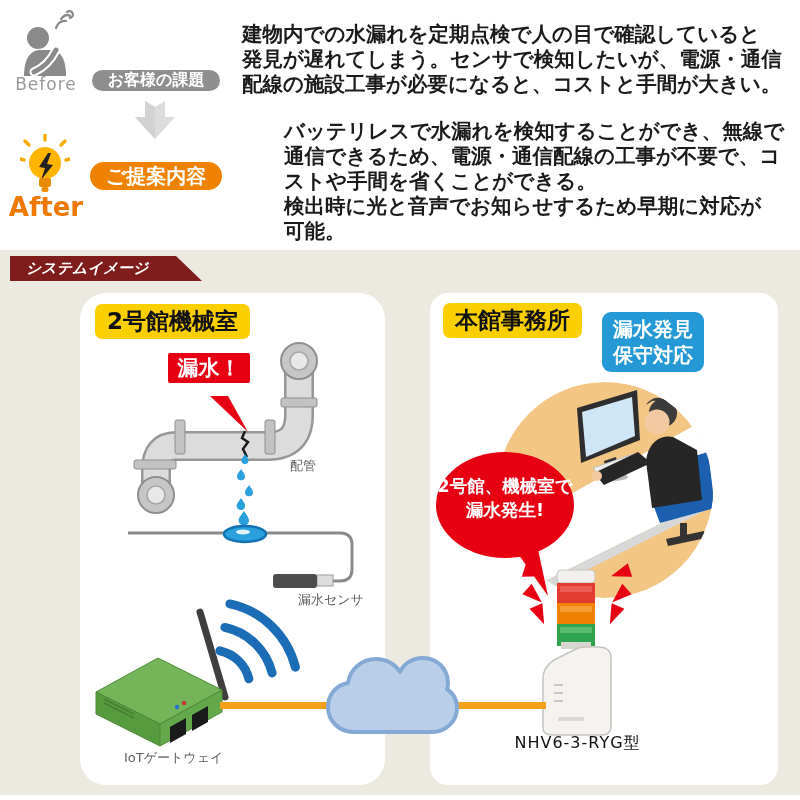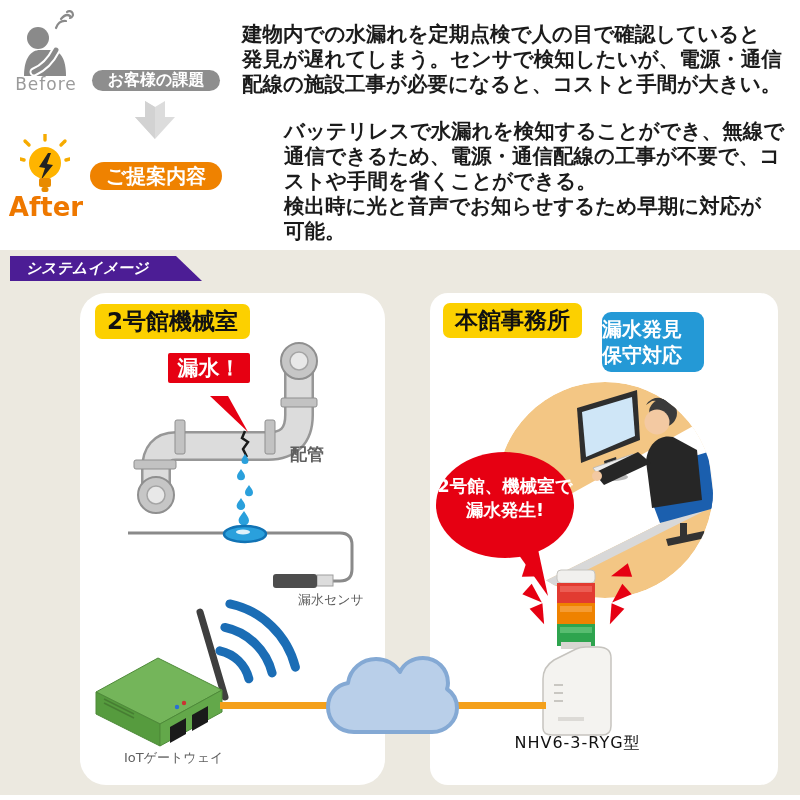--- a/index.html
+++ b/index.html
@@ -10,35 +10,35 @@
   .intro{position:absolute;left:0;top:0;width:800px;height:250px;background:#fff;}
   .before-label{left:12px;top:74px;width:68px;text-align:center;font-size:17px;color:#9a9a9a;letter-spacing:1px;}
   .after-label{left:6px;top:192px;width:80px;text-align:center;font-size:26px;font-weight:bold;color:#ee7800;}
   .badge{display:flex;align-items:center;justify-content:center;color:#fff;font-weight:bold;}
   .badge-gray{left:92px;top:40px;width:128px;height:21px;border-radius:15px;background:#8e8e8e;font-size:16px;margin-top:30px;}
   .badge-orange{left:90px;top:162px;width:132px;height:28px;border-radius:18px;background:#ef8200;font-size:20px;}
   .para{left:242px;width:556px;font-size:20.5px;line-height:25px;font-weight:600;color:#1b1b1b;}
   .para1{top:22px;} .para2{top:119px;margin-left:42px;}
   
   .system{position:absolute;left:0;top:250px;width:800px;height:545px;background:#ece9e0;}
-  .banner{left:10px;top:6px;width:192px;height:25px;background:#4c1d95;color:#fff;
+  .banner{left:10px;top:6px;width:192px;height:25px;background:#7f1d1d;color:#fff;
           font-size:15px;font-style:italic;font-weight:bold;line-height:25px;padding-left:16px;
           box-sizing:border-box;clip-path:polygon(0 0,calc(100% - 26px) 0,100% 100%,0 100%);}
   .panel{background:#fff;border-radius:18px;z-index:1;}
   .panel-left{left:80px;top:43px;width:305px;height:492px;border-radius:26px;}
   .panel-right{left:430px;top:43px;width:348px;height:492px;}
   .room-badge{display:inline-block;background:#fcd000;color:#111;font-weight:bold;
               font-size:23px;line-height:1;padding:6px 12px;border-radius:7px;}
   .room-badge-l{left:15px;top:11px;} .room-badge-r{left:13px;top:10px;}
   .blue-badge{left:172px;top:19px;width:102px;padding:4px 0;background:#2499d6;color:#fff;
-              font-weight:bold;font-size:20px;line-height:26px;border-radius:9px;}
+              font-weight:bold;font-size:20px;line-height:26px;text-align:center;border-radius:9px;}
   .leak-callout{left:88px;top:60px;width:82px;height:30px;background:#e60012;color:#fff;
                 font-weight:bold;font-size:21px;display:flex;align-items:center;justify-content:center;border-radius:2px;z-index:2;}
   .small-label{color:#5f5f5f;}
-  .pipe-label{left:210px;top:150px;font-size:17px;font-weight:bold;}
+  .pipe-label{left:210px;top:164px;font-size:13px;}
   .sensor-label{left:218px;top:298px;font-size:13px;}
   .gateway-label{left:44px;top:456px;font-size:13px;}
   .bubble-text{left:5px;top:181px;width:140px;text-align:center;color:#fff;font-weight:bold;
                font-size:17.5px;line-height:24px;z-index:2;}
   .tower-label{left:75px;top:440px;width:145px;text-align:center;color:#111;font-size:16px;letter-spacing:1px;}
   .net-line{left:220px;top:452px;width:326px;height:7px;background:#f4a01b;z-index:3;}
   .cloud{left:320px;top:398px;z-index:4;}
   .panel-art{position:absolute;left:0;top:0;}
 </style>
 </head>

